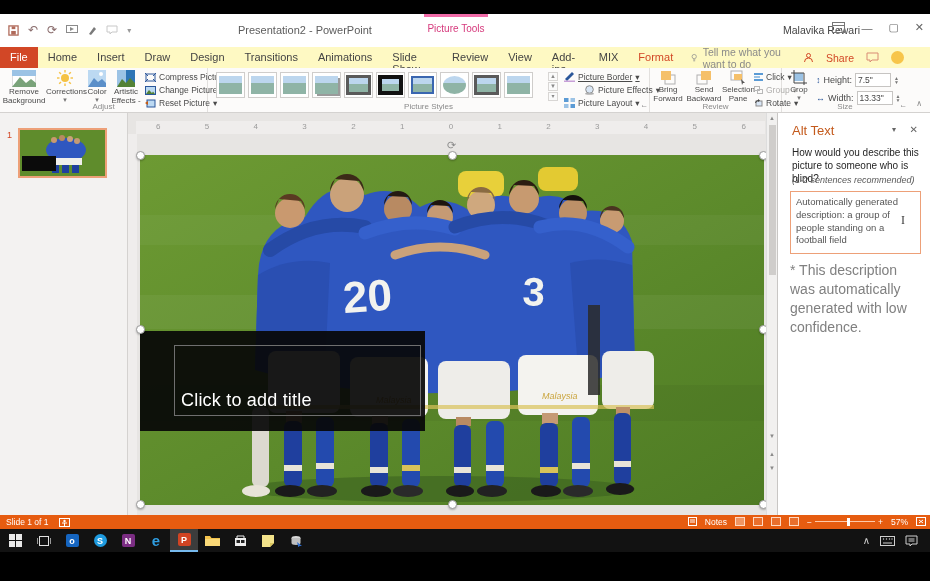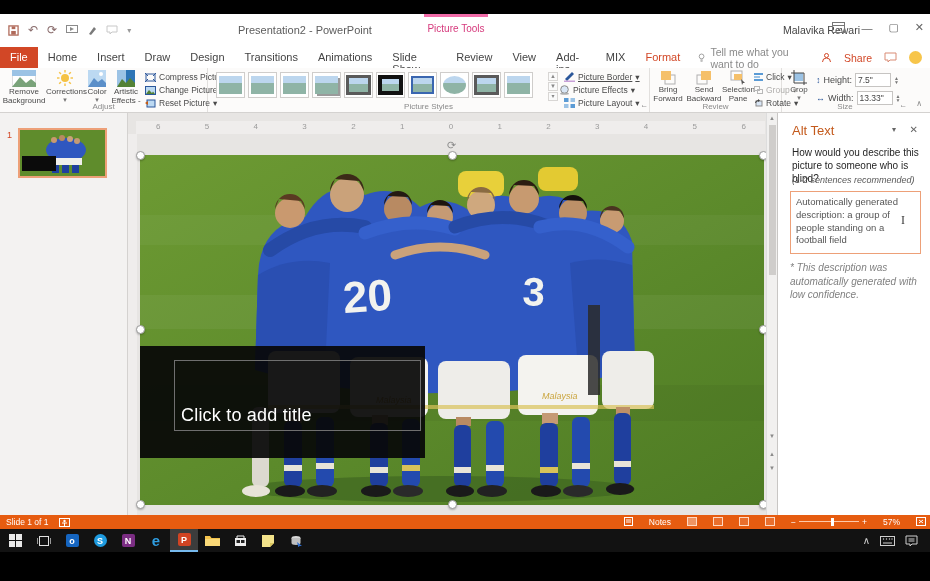--- a/index.html
+++ b/index.html
@@ -11,26 +11,26 @@
   .qat { position:absolute; left:8px; top:9px; display:flex; align-items:center; gap:9px; color:#7a7a7a; font-size:11px; }
   .qat .g { font-size:12px; color:#8a6d6d; }
   .qat .sm { font-size:8px; color:#9a9a9a; }
   .win-title { position:absolute; left:238px; top:10px; font-size:11px; color:#5c5c5c; }
   .ctx-strip { position:absolute; left:424px; top:0; width:64px; height:3px; background:#f06ba8; }
   .ctx-label { position:absolute; left:418px; top:9px; width:76px; text-align:center; font-size:10px; color:#d6397c; }
   .user-name { position:absolute; left:783px; top:10px; font-size:10.5px; color:#444; }
   .win-ctrls { position:absolute; right:6px; top:7px; display:flex; gap:16px; color:#666; font-size:11px; align-items:center; }
 
   
-  .tabrow { position:absolute; left:0; top:47px; width:930px; height:21px; background:#ffffff; display:flex; align-items:stretch; }
+  .tabrow { position:absolute; left:0; top:47px; width:930px; height:21px; background:#fef9c3; display:flex; align-items:stretch; }
   .rtab { font-size:11px; color:#444; padding:4px 10px 0 10px; cursor:default; }
   .rtab.file { background:#d24726; color:#fff; width:38px; text-align:center; }
   .rtab.active { color:#d24726; }
   .tellme { display:flex; align-items:center; gap:5px; font-size:10.5px; color:#8a8a8a; padding:0 8px; }
-  .tab-right { margin-left:auto; display:flex; align-items:center; gap:12px; padding-right:8px; font-size:10.5px; color:#d24726; }
+  .tab-right { margin-left:auto; display:flex; align-items:center; gap:12px; padding-right:26px; font-size:10.5px; color:#d24726; }
   .smiley { width:13px; height:13px; border-radius:50%; background:#f7c54a; }
 
   
   .ribbon { position:absolute; left:0; top:68px; width:930px; height:45px; background:#fcfbfa; border-bottom:1px solid #d4d2d0; }
   .grp { position:absolute; top:0; height:44px; border-right:1px solid #e2e0de; }
   .grp-label { position:absolute; bottom:1px; left:0; right:0; text-align:center; font-size:8px; color:#8a8a8a; }
   .bigbtn { position:absolute; top:2px; width:44px; text-align:center; font-size:8px; color:#4a4a4a; line-height:1.15; }
   .bigbtn .car { font-size:7px; color:#777; }
   .minirow { position:absolute; display:flex; align-items:center; gap:3px; font-size:8.5px; color:#4a4a4a; white-space:nowrap; }
   .thumbs { position:absolute; left:8px; top:4px; display:flex; gap:3px; }
@@ -57,21 +57,21 @@
   .slide-num { position:absolute; left:7px; top:17px; font-size:9px; color:#d24726; }
   .thumb1 { position:absolute; left:18px; top:15px; width:89px; height:50px; border:2px solid #eda078; background:#fff; }
   .hruler { position:absolute; left:136px; top:8px; width:629px; height:13px; background:#efedec; }
   .hruler .marks { position:absolute; left:20px; top:1px; width:590px; display:flex; justify-content:space-between; font-size:8px; color:#9a9a9a; }
   .vruler { position:absolute; left:128px; top:21px; width:9px; bottom:0; background:#efedec; }
 
   .slide { position:absolute; left:140px; top:42px; width:624px; height:350px; background:#fff; }
   .handle { position:absolute; width:9px; height:9px; border-radius:50%; background:#fff; border:1px solid #9a9a9a; box-shadow:0 1px 2px rgba(0,0,0,.25); }
   .rot-handle { position:absolute; left:447px; top:26px; font-size:11px; color:#8a8a8a; }
 
-  .title-overlay { position:absolute; left:140px; top:233px; width:285px; height:112px; background:rgba(8,8,8,.93);padding-left:48px; }
+  .title-overlay { position:absolute; left:140px; top:218px; width:285px; height:100px; background:rgba(8,8,8,.93);padding-left:48px; }
   .ph-box { position:absolute; left:34px; width:247px; border:1px solid #6f6f6f; }
   .ph-title { top:14px; height:71px; display:flex; align-items:flex-end; padding:4px 6px; }
   .ph-title span { font-size:18px; font-weight:300; color:#fff; letter-spacing:.2px; }
   .ph-sub { top:87px; height:21px; display:flex; align-items:center; padding:0 6px; }
   .ph-sub span { font-size:9.5px; font-weight:bold; color:#fff; }
 
   .vscroll { position:absolute; left:766px; top:0; width:11px; height:402px; background:#f1f0ef; border-left:1px solid #ddd; color:#8a8a8a; font-size:6px; text-align:center; }
   .vscroll .thumb { position:absolute; left:2px; top:12px; width:7px; height:150px; background:#cfcdcb; }
   .vs-up { position:absolute; top:2px; left:0; right:0; }
   .vs-dn1 { position:absolute; top:320px; left:0; right:0; }
@@ -81,26 +81,26 @@
   
   .altpane { position:absolute; left:777px; top:0; width:153px; height:402px; background:#fff; border-left:1px solid #c8c6c4; }
   .ap-title { position:absolute; left:14px; top:10px; font-size:13px; color:#c45a1c; }
   .ap-caret { position:absolute; right:34px; top:12px; font-size:8px; color:#666; }
   .ap-close { position:absolute; right:12px; top:11px; font-size:10px; color:#666; }
   .ap-q { position:absolute; left:14px; top:33px; width:128px; font-size:10px; color:#262626; line-height:1.3; }
   .ap-hint { position:absolute; left:14px; top:62px; width:128px; font-size:9px; font-style:italic; color:#595959; }
   .ap-box { position:absolute; left:12px; top:78px; width:131px; height:63px; border:1px solid #eda078; }
   .ap-box textarea { width:100%; height:100%; border:none; resize:none; font-size:9.5px; color:#555; line-height:1.35; padding:4px 5px; outline:none; background:transparent; }
   .ap-ibeam { position:absolute; left:123px; top:100px; font-size:12px; color:#3a3a3a; font-family:"Liberation Serif", serif; }
-  .ap-foot { position:absolute; left:12px; top:148px; width:130px; font-size:10px; color:#808080; line-height:1.35;font-style:italic; }
+  .ap-foot { position:absolute; left:12px; top:148px; width:130px; font-size:14px; color:#808080; line-height:1.35; }
 
   
   .statusbar { position:absolute; left:0; top:515px; width:930px; height:14px; background:#e65c10; color:#fff; font-size:8.5px; }
   .sb-left { position:absolute; left:6px; top:2px; display:flex; gap:10px; align-items:center; }
-  .sb-right { position:absolute; right:4px; top:1.5px; display:flex; gap:16px; align-items:center; }
+  .sb-right { position:absolute; right:4px; top:1.5px; display:flex; gap:8px; align-items:center; }
   .viewbox { width:10px; height:9px; border:1px solid #ffd9c2; background:rgba(255,255,255,.12); }
   .viewbox.sel { background:rgba(255,255,255,.35); }
   .zoomline { display:flex; align-items:center; gap:3px; }
   .zoomtrack { position:relative; width:60px; height:1px; background:#ffc9a8; }
   .zoomknob { position:absolute; left:32px; top:-3px; width:3px; height:8px; background:#fff; }
 
   
   .taskbar { position:absolute; left:0; top:529px; width:930px; height:23px; background:#121212; display:flex; align-items:center; }
   .tb-start { width:30px; display:flex; justify-content:center; }
   .searchbox { width:198px; height:23px; background:#2f2f2f; border:1px solid #5f5f5f; display:flex; align-items:center; gap:6px; padding:0 6px; }
@@ -300,21 +300,21 @@
         <div>▾</div>
       </div>
       <div class="minirow" style="left:356px; top:4px;text-decoration:underline;">
         <svg class="ic" width="11" height="10" viewBox="0 0 11 10">
             <path d="M1 7 L8 0 L10 2 L3 9 Z" fill="#2b579a"></path>
             <rect x="0" y="8.5" width="11" height="1.5" fill="#c8a0d8"></rect>
           </svg>
         <span>Picture Border</span>
         <span class="car">▾</span>
       </div>
-      <div class="minirow" style="left:351px; top:17px;text-align:center;">
+      <div class="minirow" style="left:376px; top:17px;text-align:center;">
         <svg class="ic" width="11" height="10" viewBox="0 0 11 10">
             <circle cx="5.5" cy="4.5" r="3.8" fill="#d9e6f5" stroke="#8a8a8a"></circle>
             <ellipse cx="5.5" cy="8.8" rx="4.5" ry="1" fill="#b0b0b0"></ellipse>
           </svg>
         <span>Picture Effects</span>
         <span class="car">▾</span>
       </div>
       <div class="minirow" style="left:356px; top:30px;">
         <svg class="ic" width="11" height="10" viewBox="0 0 11 10">
             <rect x="0" y="0" width="4.5" height="4" fill="#5b9bd5"></rect>

